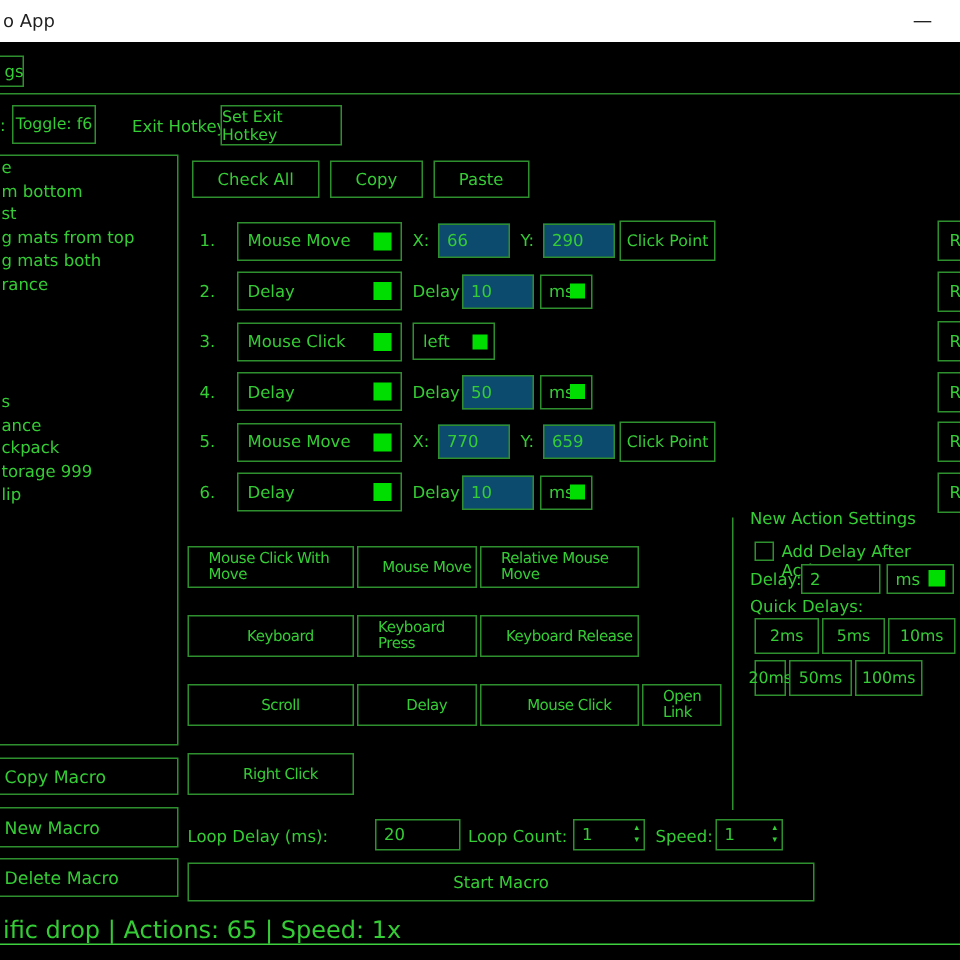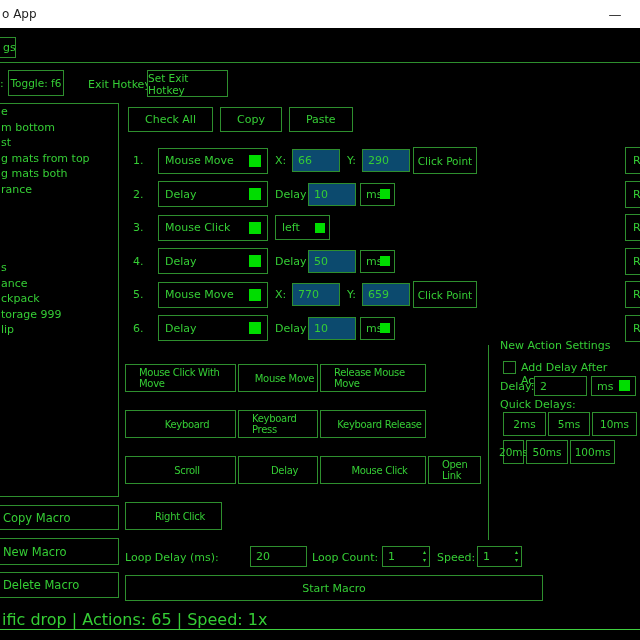--- a/index.html
+++ b/index.html
@@ -203,35 +203,35 @@
     <div class="rbtn" style="top: 214px;">R</div>
     <div class="rbtn" style="top: 247.5px;">R</div>
     <div class="rbtn" style="top: 281px;">R</div>
     <div class="rbtn" style="top: 314.5px;">R</div>
   </div>
 
 <div id="addgrid">
     <div class="addrow" style="top: 364px;">
       <div class="gbtn" style="width: 111px;">Mouse Click With Move</div>
       <div class="gbtn" style="width: 80px;">Mouse Move</div>
-      <div class="gbtn" style="width: 106px;">Release Mouse Move</div>
+      <div class="gbtn" style="width: 106px;">Relative Mouse Move</div>
     </div>
     <div class="addrow" style="top: 410px;">
       <div class="gbtn" style="width: 111px;">Keyboard</div>
       <div class="gbtn" style="width: 80px;">Keyboard Press</div>
       <div class="gbtn" style="width: 106px;">Keyboard Release</div>
     </div>
     <div class="addrow" style="top: 456px;">
       <div class="gbtn" style="width: 111px;">Scroll</div>
       <div class="gbtn" style="width: 80px;">Delay</div>
       <div class="gbtn" style="width: 106px;">Mouse Click</div>
       <div class="gbtn" style="width: 53px;">Open Link</div>
     </div>
     <div class="addrow" style="top: 502px;">
-      <div class="gbtn" style="width: 97px;">Right Click</div>
+      <div class="gbtn" style="width: 111px;">Right Click</div>
     </div>
   </div>
 
 <div class="abs vline"></div>
 <div class="abs gtext nas-title">New Action Settings</div>
 <div class="abs nas-check"></div>
 <div class="abs gtext nas-check-lbl">Add Delay After Action</div>
 <div class="abs gtext nas-delay-lbl">Delay:</div>
 <div class="abs gbox nas-delay-inp">2</div>
 <div class="abs dd nas-ms">

